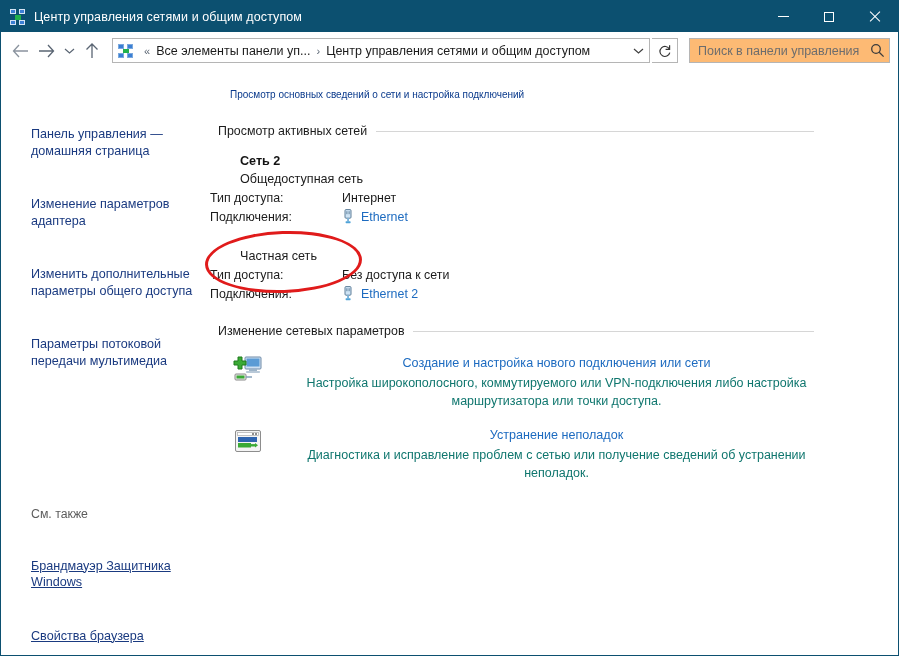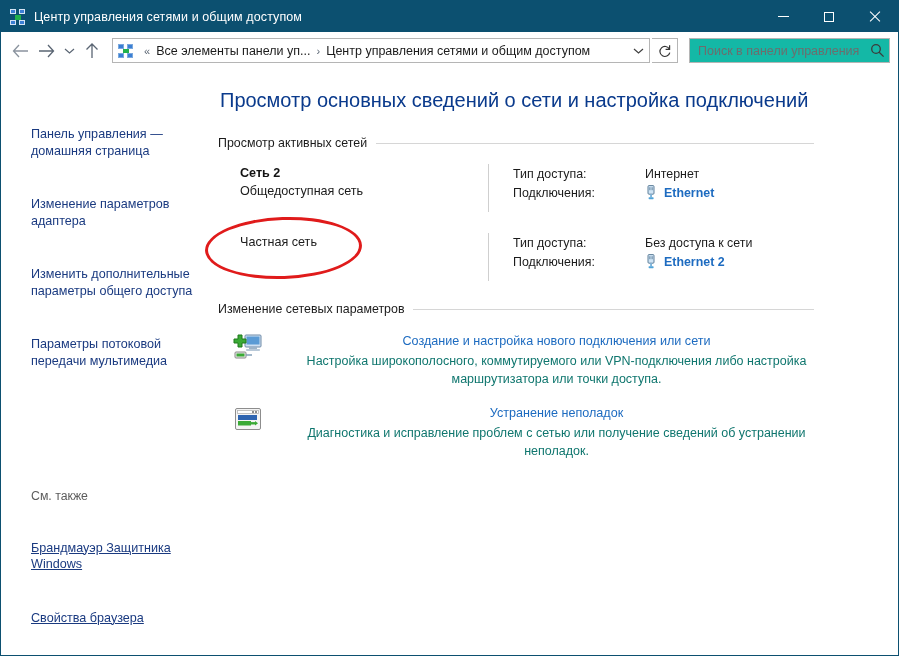--- a/index.html
+++ b/index.html
@@ -136,21 +136,21 @@
     display: flex; align-items: center; justify-content: center;
     color: #333; flex: none;
     background: #fff;
   }
   .searchbox {
     width: 201px; height: 25px;
     margin-left: 11px;
     border: 1px solid #b5b5b5;
     display: flex; align-items: center;
     flex: none;
-    background: #14b8a6;
+    background: #fdba74;
   }
   .searchbox input {
     border: none; outline: none;
     flex: 1 1 auto;
     font-family: inherit;
     font-size: 12.5px;
     color: #111;
     padding: 0 2px 0 8px;
     min-width: 0;
     background: transparent;
@@ -177,41 +177,41 @@
     line-height: 16.5px;
     margin-bottom: 16px;
     cursor: default;
     max-width: 170px;
     margin-top: 37px;
   }
   .side-link.first { margin-bottom: 22px; }
 
   .seealso {
     position: absolute;
-    left: 0; bottom: 28px;
+    left: 0; bottom: 10px;
     padding: 0 14px 0 30px;
     width: 100%;
   }
   .seealso-title {
     color: #5c5c5c;
     font-size: 12.3px;
     margin-bottom: 11px;
   }
   .seealso .side-link { margin-bottom: 13px; text-decoration: underline; }
   .seealso .side-link:last-child { margin-bottom: 0; }
 
   .main {
     flex: 1 1 auto;
     padding: 19px 0 0 0;
     min-width: 0;
   }
   .page-title {
     color: #0a3a8c;
-    font-size: 20px;
-    margin: 0 0 24px 10px;
+    font-size: 10px;
+    margin: 0 0 24px 20px;
     font-weight: normal;
   }
 
   .section-head {
     display: flex;
     align-items: center;
     margin: 0 84px 0 8px;
   }
   .section-head .lbl {
     font-size: 12.4px;
@@ -224,20 +224,21 @@
     height: 1px;
     background: #d6d6d6;
   }
 
   
   .net-rows { margin: 14px 0 0 0; }
   .net-row {
     display: flex;
     margin-bottom: 21px;
     min-height: 48px;
+    flex-direction: column;
   }
   .net-left {
     width: 278px;
     flex: none;
     padding-left: 30px;
     position: relative;
   }
   .net-name {
     font-size: 12.6px;
     font-weight: bold;
@@ -274,21 +275,20 @@
   }
   .prop .v {
     font-size: 12.4px;
     color: #1b1b1b;
     display: flex;
     align-items: center;
   }
   .conn-link {
     color: #1d6bc0;
     font-size: 12.4px;
-    font-weight: bold;
   }
   .plug-icon {
     width: 12px; height: 15px;
     margin-right: 7px;
     flex: none;
     position: relative;
     display: inline-block;
   }
 
   

